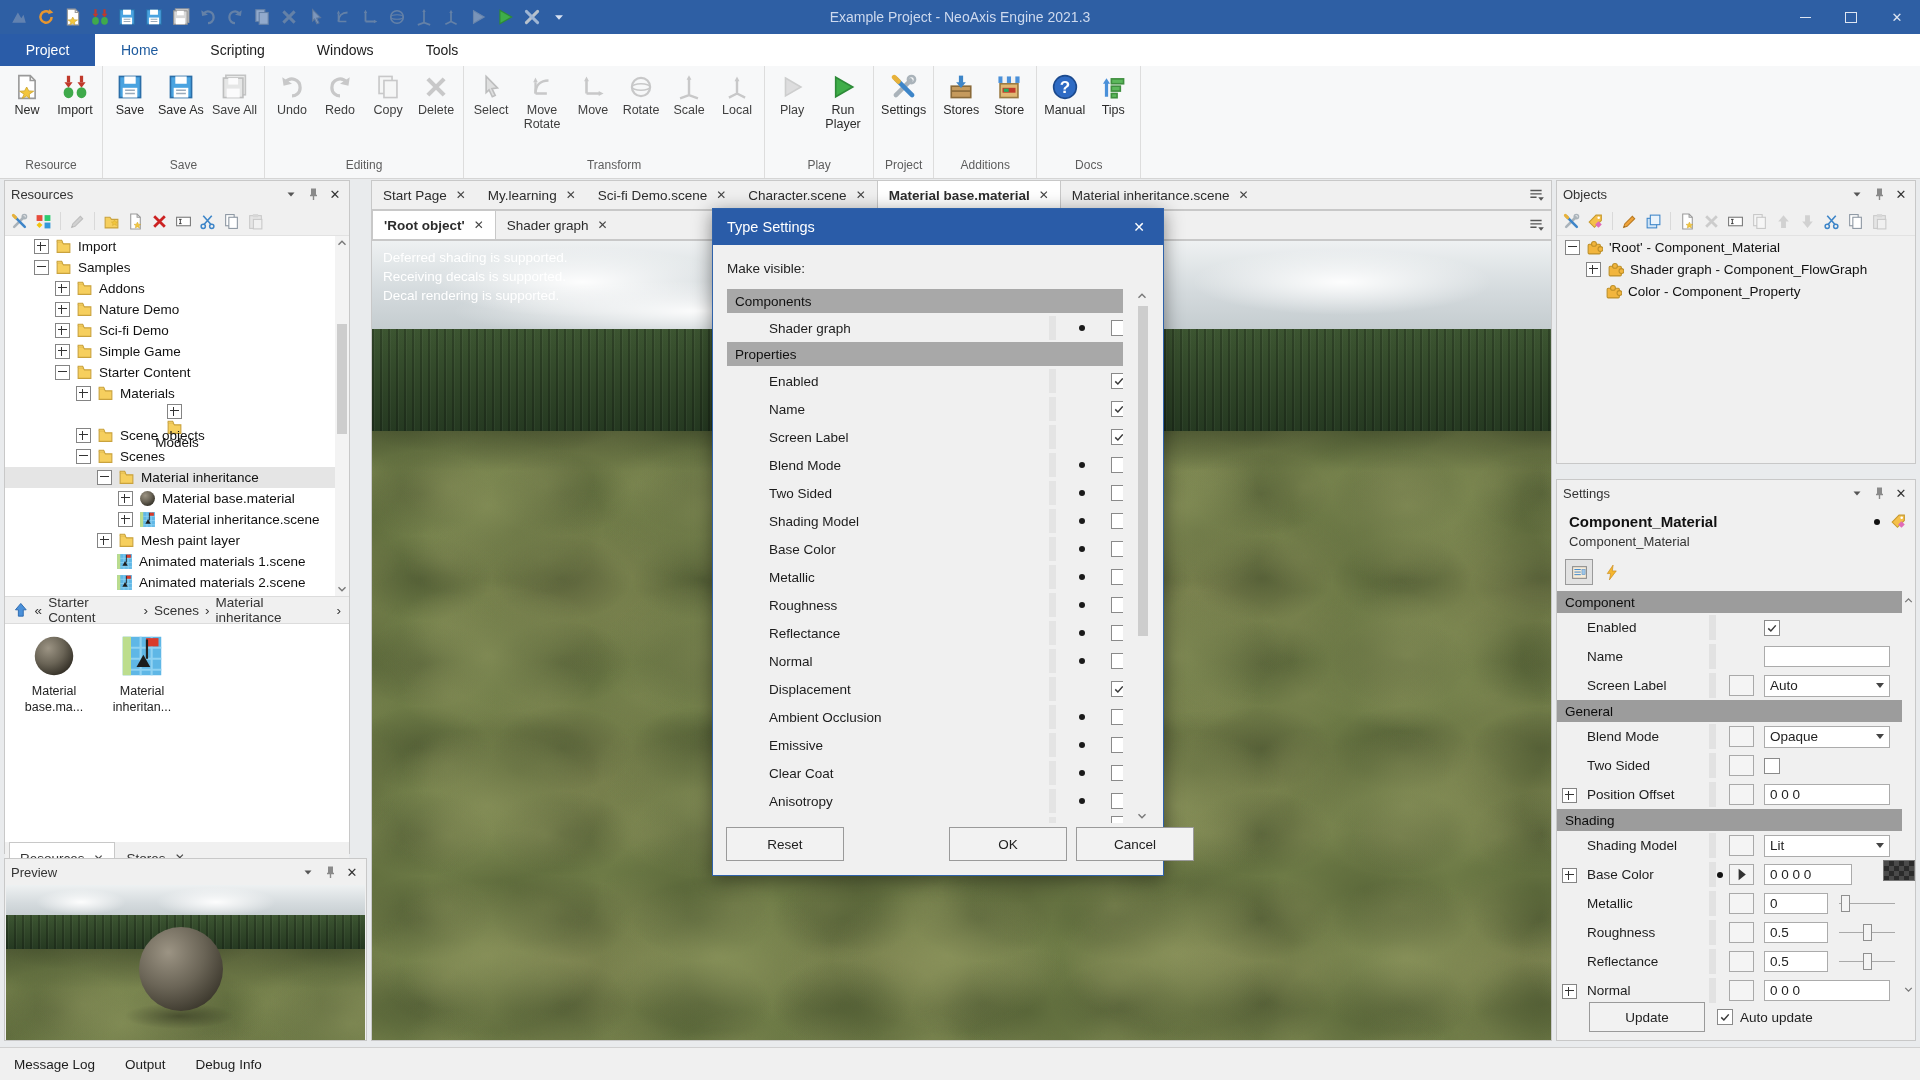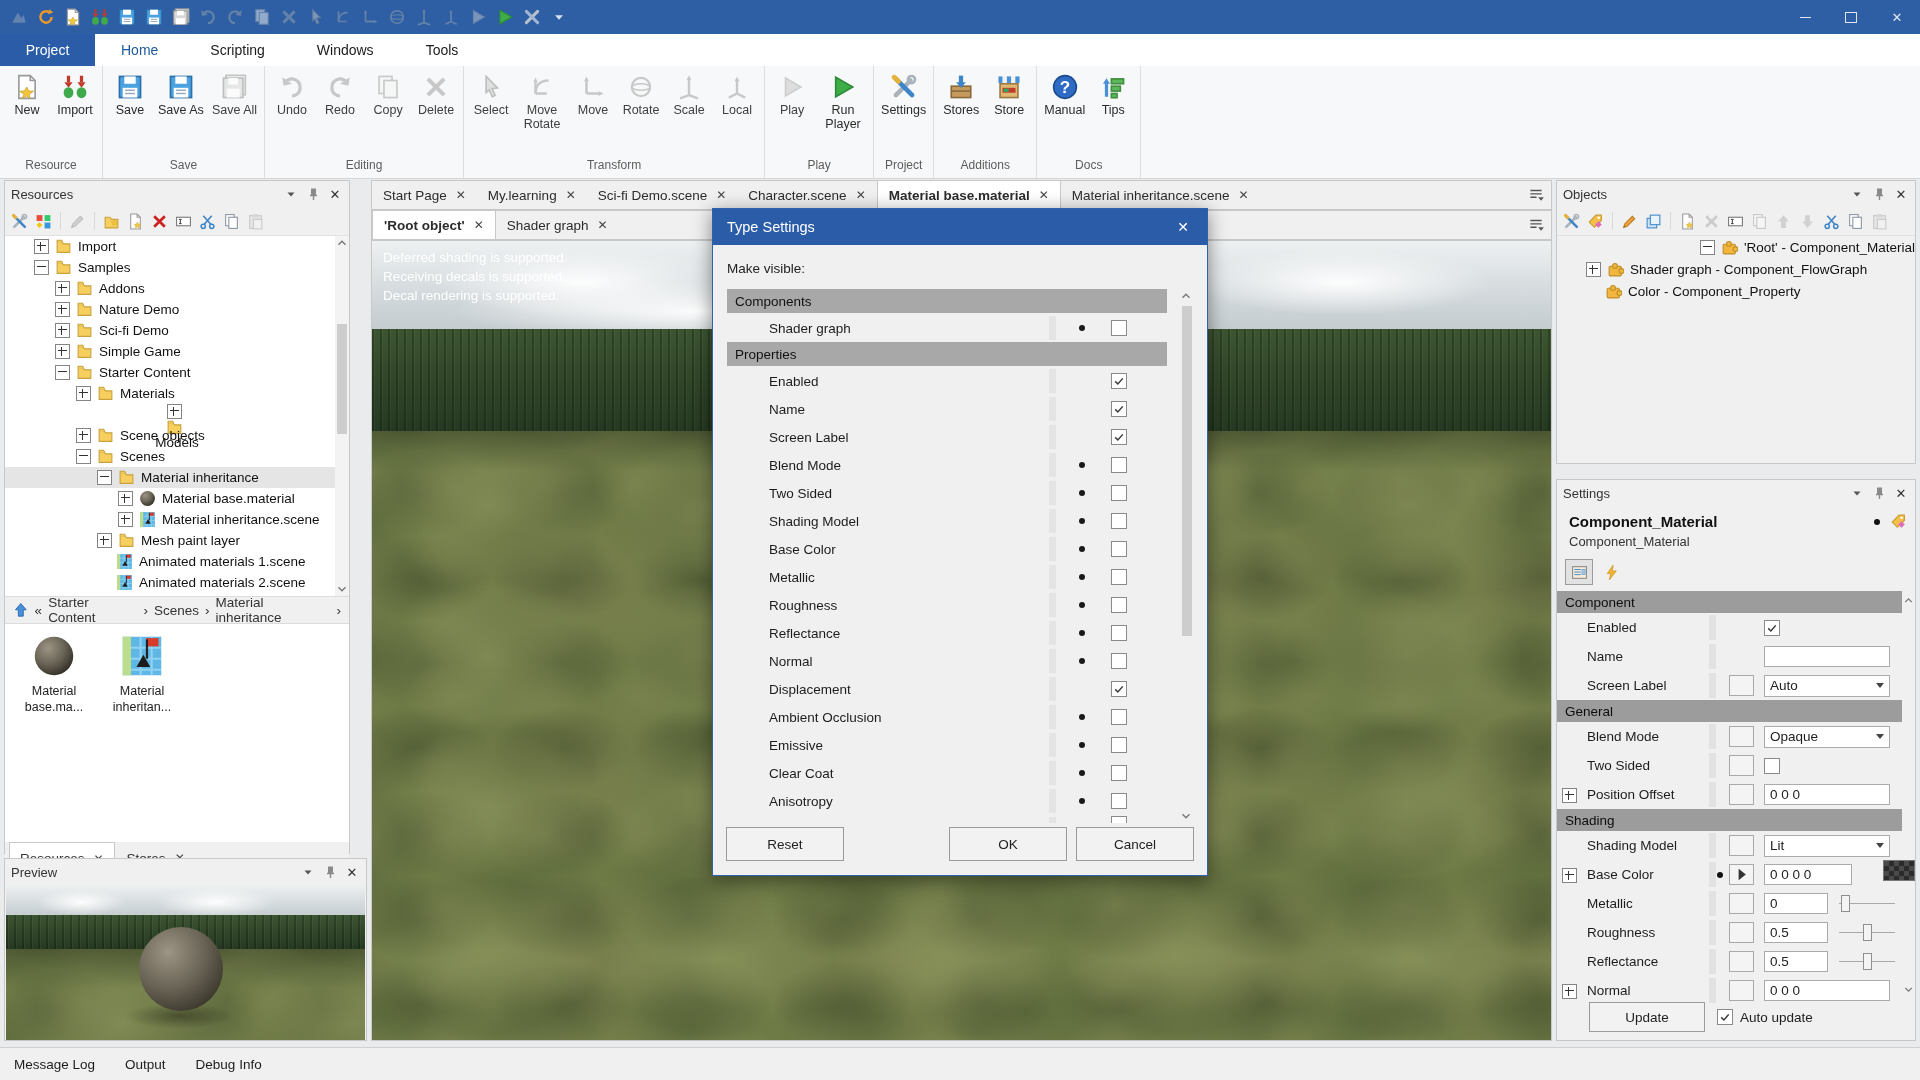--- a/index.html
+++ b/index.html
@@ -286,20 +286,21 @@
             <path d="M3 13 L13 3" stroke="#b8c2cc" stroke-width="2.6" stroke-linecap="round"></path>
             <path d="M3 3 L13 13" stroke="#9fb6d4" stroke-width="2.6" stroke-linecap="round"></path>
           </svg>
         </span>
         <span class="ic">
           <svg viewBox="0 0 16 16">
             <path d="M4.5 6.5 L8 10.5 L11.5 6.5 Z" fill="#d7e1f2"></path>
           </svg>
         </span>
       </div>
+    <div id="wintitle">Example Project - NeoAxis Engine 2021.3</div>
     <div id="winbtns">
       <span class="winbtn">
           <span class="bar"></span>
         </span>
       <span class="winbtn">
           <span class="box"></span>
         </span>
       <span class="winbtn">✕</span>
     </div>
   </div>
@@ -1029,21 +1030,21 @@
     </div>
     <div class="trees" style="top:88px;height:102px;"></div>
     <div class="grass" style="top:190px;height:611px;"></div>
     <div id="overlay">
         <div>Deferred shading is supported.</div>
         <div>Receiving decals is supported.</div>
         <div>Decal rendering is supported.</div>
       </div>
   </div>
 
-  <div id="dialog" style="left:712px;top:208px;width:496px;height:668px;">
+  <div id="dialog" style="left:712px;top:208px;width:452px;height:668px;">
     <div id="dlgTitle">
       <span class="ptitle">Type Settings</span>
       <span id="dlgClose">✕</span>
     </div>
     <div id="dlgMakeVisible">Make visible:</div>
     <div id="dlgList">
         <div class="dgroup">Components</div>
         <div class="ditem">
           <span class="dlbl">Shader graph</span>
           <span class="dsep"></span>
@@ -1278,21 +1279,21 @@
         </span>
         <span class="ic off">
           <svg viewBox="0 0 16 16">
             <rect x="2.5" y="2.5" width="11" height="12" fill="#d9d9d9" stroke="#999"></rect>
             <rect x="5.5" y="1" width="5" height="3" fill="#bbb"></rect>
             <rect x="6" y="6" width="8" height="9" fill="#f2f2f2" stroke="#999"></rect>
           </svg>
         </span>
       </div>
     <div class="tree" id="objTree" style="height:224px;">
-        <div class="trow" style="height: 22px; justify-content: flex-end;">
+        <div class="trow" style="height: 22px;">
           <span style="width:8px;flex:none;"></span>
           <span class="texp minus"></span>
           <span class="ic">
             <svg viewBox="0 0 16 16">
               <rect x="2" y="5" width="11.5" height="9" rx="1" fill="#f2b53d" stroke="#bd8f28"></rect>
               <circle cx="7.5" cy="4.6" r="2.3" fill="#f2b53d" stroke="#bd8f28"></circle>
               <circle cx="13.6" cy="9.5" r="2.3" fill="#f2b53d" stroke="#bd8f28"></circle>
             </svg>
           </span>
           <span class="tlabel">'Root' - Component_Material</span>

